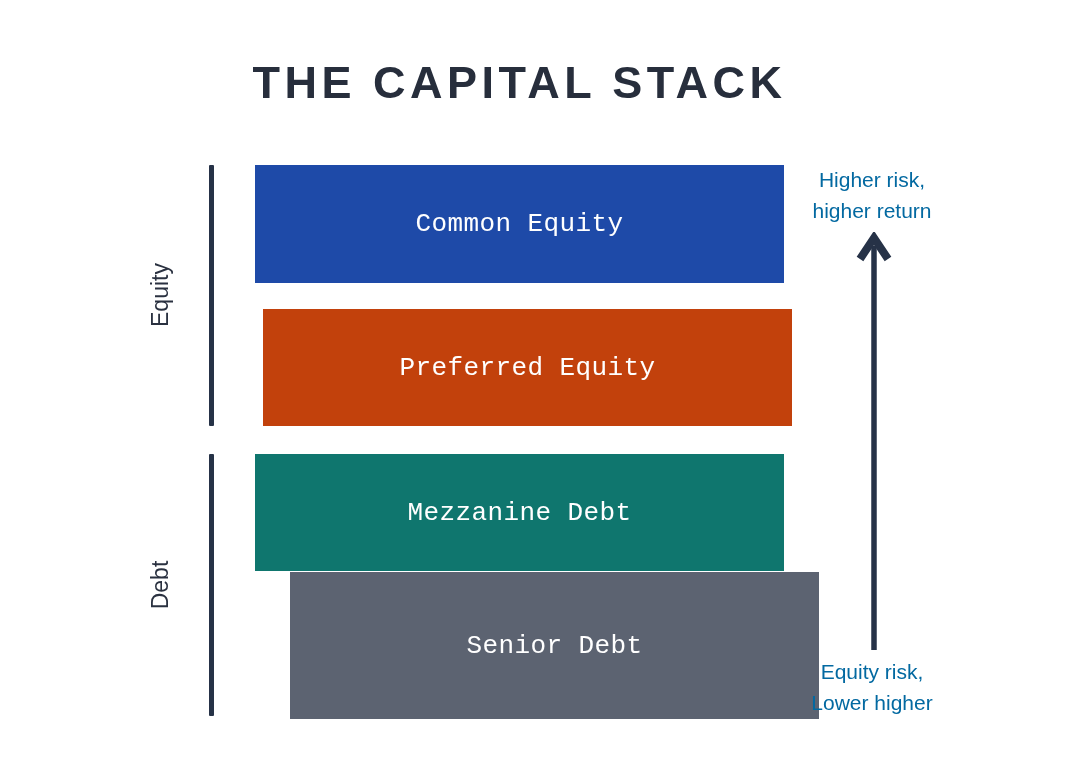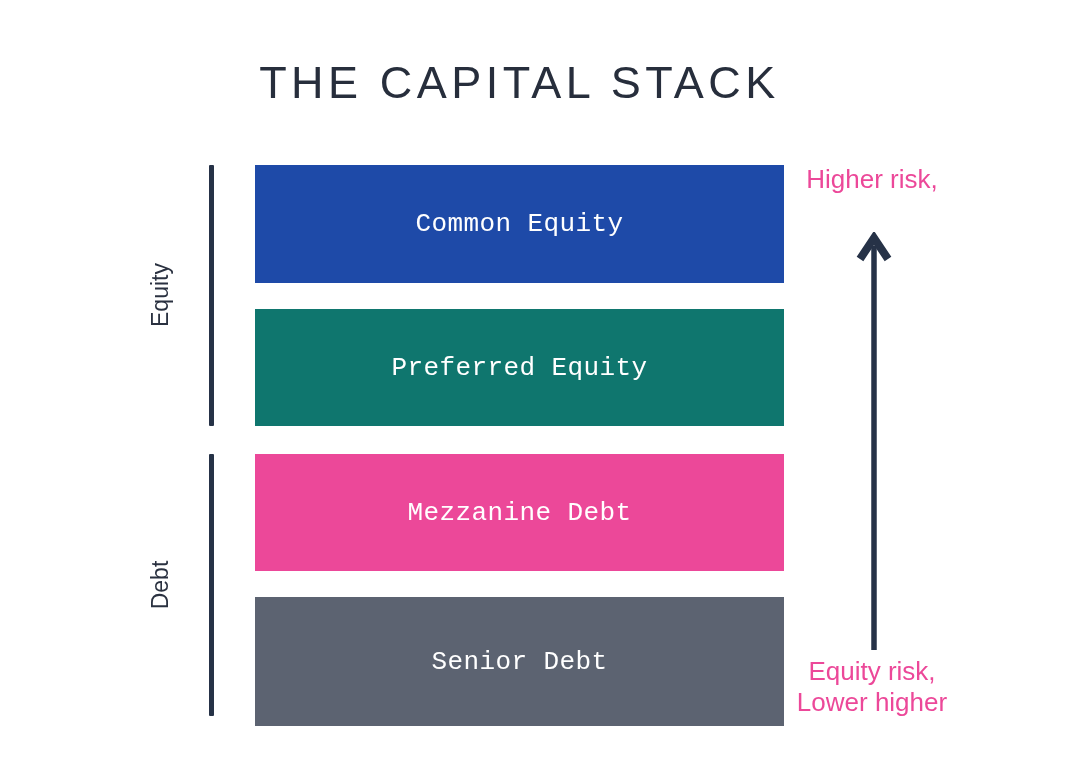--- a/index.html
+++ b/index.html
@@ -11,40 +11,40 @@
     font-family: "Liberation Sans", sans-serif;
     overflow: hidden;
   }
   .title {
     position: absolute;
     left: 0;
     top: 57px;
     width: 1039px;
     text-align: center;
     font-size: 45px;
-    font-weight: 400;
+    font-weight: 700;
     letter-spacing: 4.5px;
     color: #272E3C;
   }
   .bar {
     position: absolute;
     left: 255px;
     width: 529px;
     display: flex;
     align-items: center;
     justify-content: center;
     color: #ffffff;
     font-size: 26px;
     letter-spacing: 0.4px;
     font-family: Liberation Mono, monospace;
   }
   .bar-common    { top: 165px; height: 118px; }
   .bar-preferred { top: 309px; height: 117px; }
   .bar-mezz      { top: 454px; height: 117px; }
-  .bar-senior    { top: 597px; height: 129px; }
+  .bar-senior    { top: 572px; height: 147px; margin-left: 35px; }
   .bracket {
     position: absolute;
     left: 209px;
     width: 5px;
     border-radius: 1px;
   }
   .bracket-equity { top: 165px; height: 261px; }
   .bracket-debt   { top: 454px; height: 262px; }
   .side-label {
     position: absolute;
@@ -57,23 +57,23 @@
     font-size: 23px;
     color: #2A3140;
   }
   .side-label-equity { top: 280px; }
   .side-label-debt   { top: 570px; }
   .risk-text {
     position: absolute;
     left: 775px;
     width: 194px;
     text-align: center;
-    font-size: 26px;
+    font-size: 21px;
     line-height: 31px;
-    color: #ec4899;
+    color: #0369a1;
   }
   .risk-text-top    { top: 164px; }
   .risk-text-bottom { top: 656px; }
   .risk-arrow {
     position: absolute;
     left: 855px;
     top: 232px;
     width: 38px;
     height: 422px;
     color: #263247;
@@ -87,32 +87,33 @@
   <div class="title">THE CAPITAL STACK</div>
 
   <div class="bracket bracket-equity" style="background-color: rgb(38, 50, 71);"></div>
   <div class="bracket bracket-debt" style="background-color: rgb(38, 50, 71);"></div>
   <div class="side-label side-label-equity">Equity</div>
   <div class="side-label side-label-debt">Debt</div>
 
   <div class="bar bar-common" style="background-color: rgb(30, 74, 168);">
     <span>Common Equity</span>
   </div>
-  <div class="bar bar-preferred" style="background-color: #0f766e;">
+  <div class="bar bar-preferred" style="background-color: #c2410c; margin-left: 8px;">
     <span>Preferred Equity</span>
   </div>
-  <div class="bar bar-mezz" style="background-color: #ec4899;">
+  <div class="bar bar-mezz" style="background-color: #0f766e;">
     <span>Mezzanine Debt</span>
   </div>
   <div class="bar bar-senior" style="background-color: rgb(92, 99, 113);">
     <span>Senior Debt</span>
   </div>
 
   <div class="risk-text risk-text-top">
     <div>Higher risk,</div>
+    <div>higher return</div>
   </div>
 
   <svg class="risk-arrow" viewBox="0 0 38 422" aria-hidden="true">
     <line x1="19" y1="14" x2="19" y2="418" stroke="currentColor" stroke-width="5.5"></line>
     <path d="M 5 27 L 19 6 L 33 27" fill="none" stroke="currentColor" stroke-width="8" stroke-linejoin="miter"></path>
   </svg>
 
   <div class="risk-text risk-text-bottom">
     <div>Equity risk,</div>
     <div>Lower higher</div>

